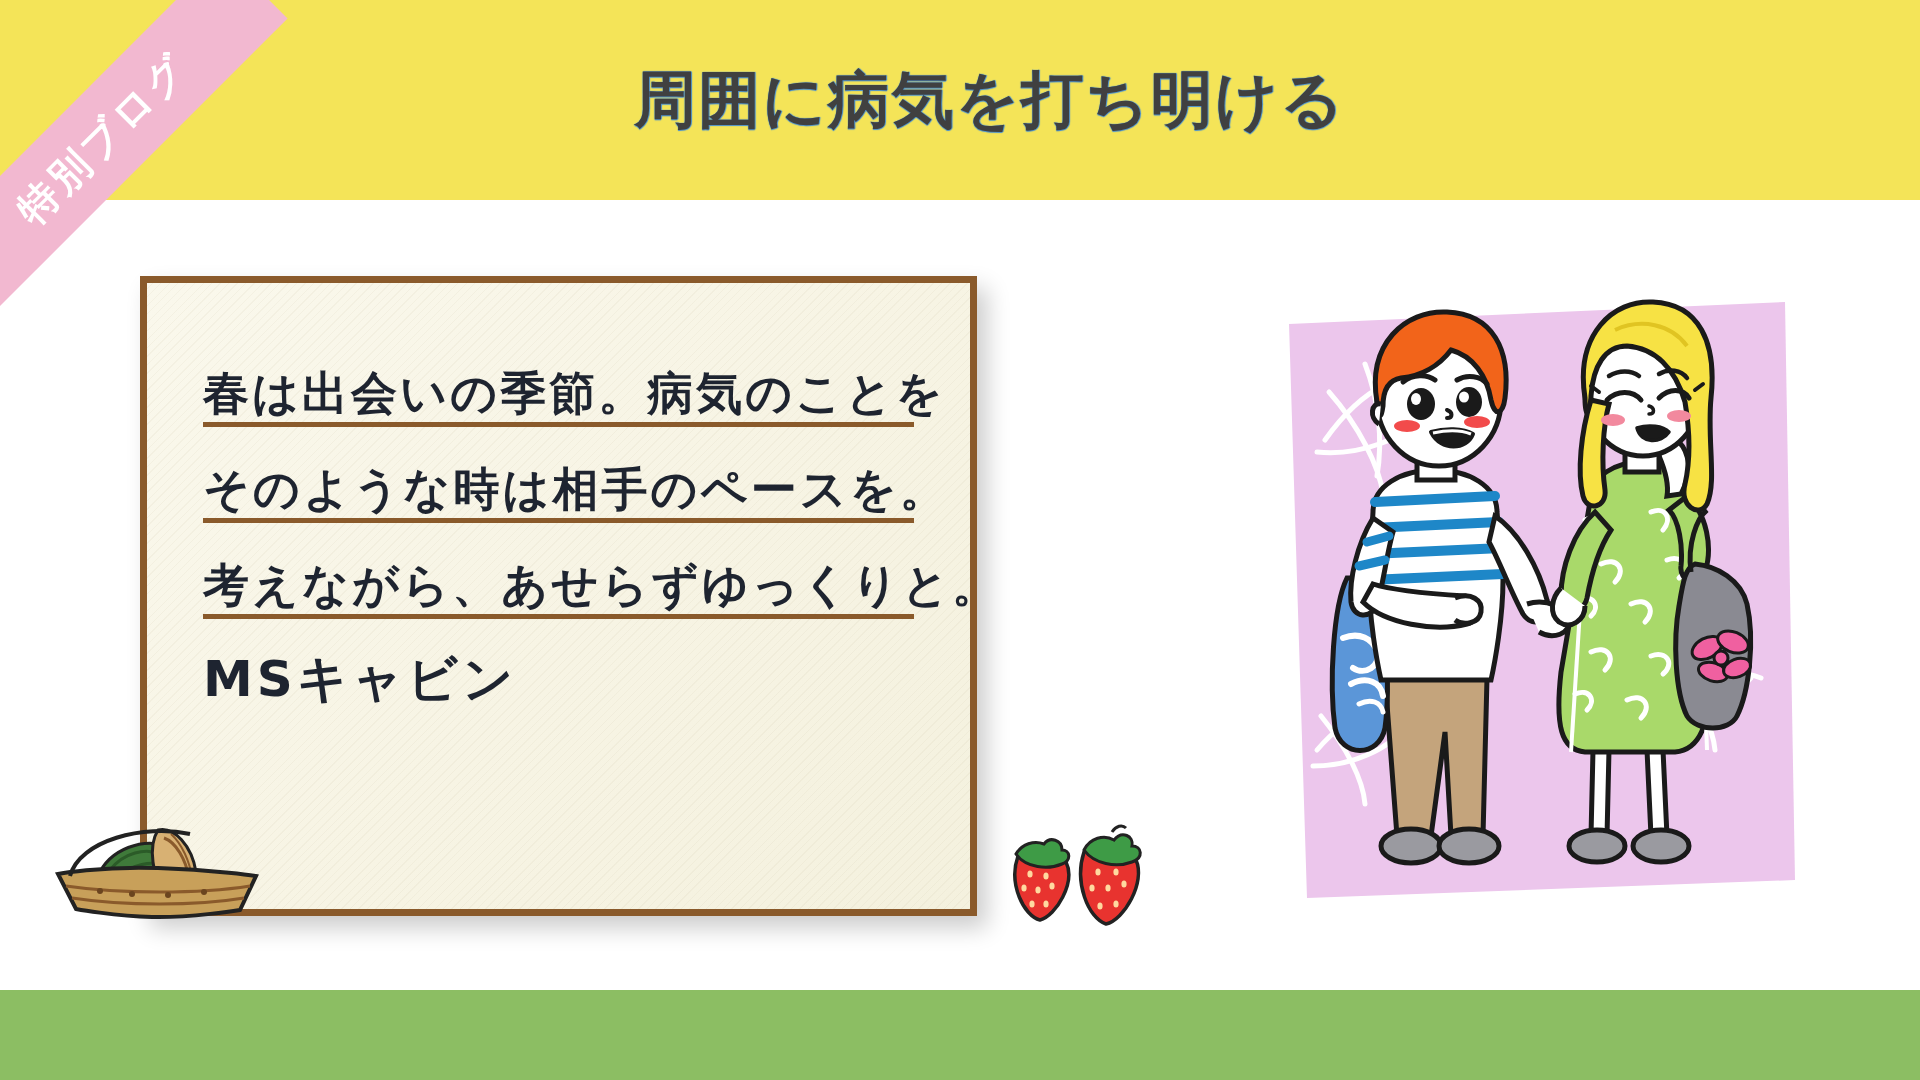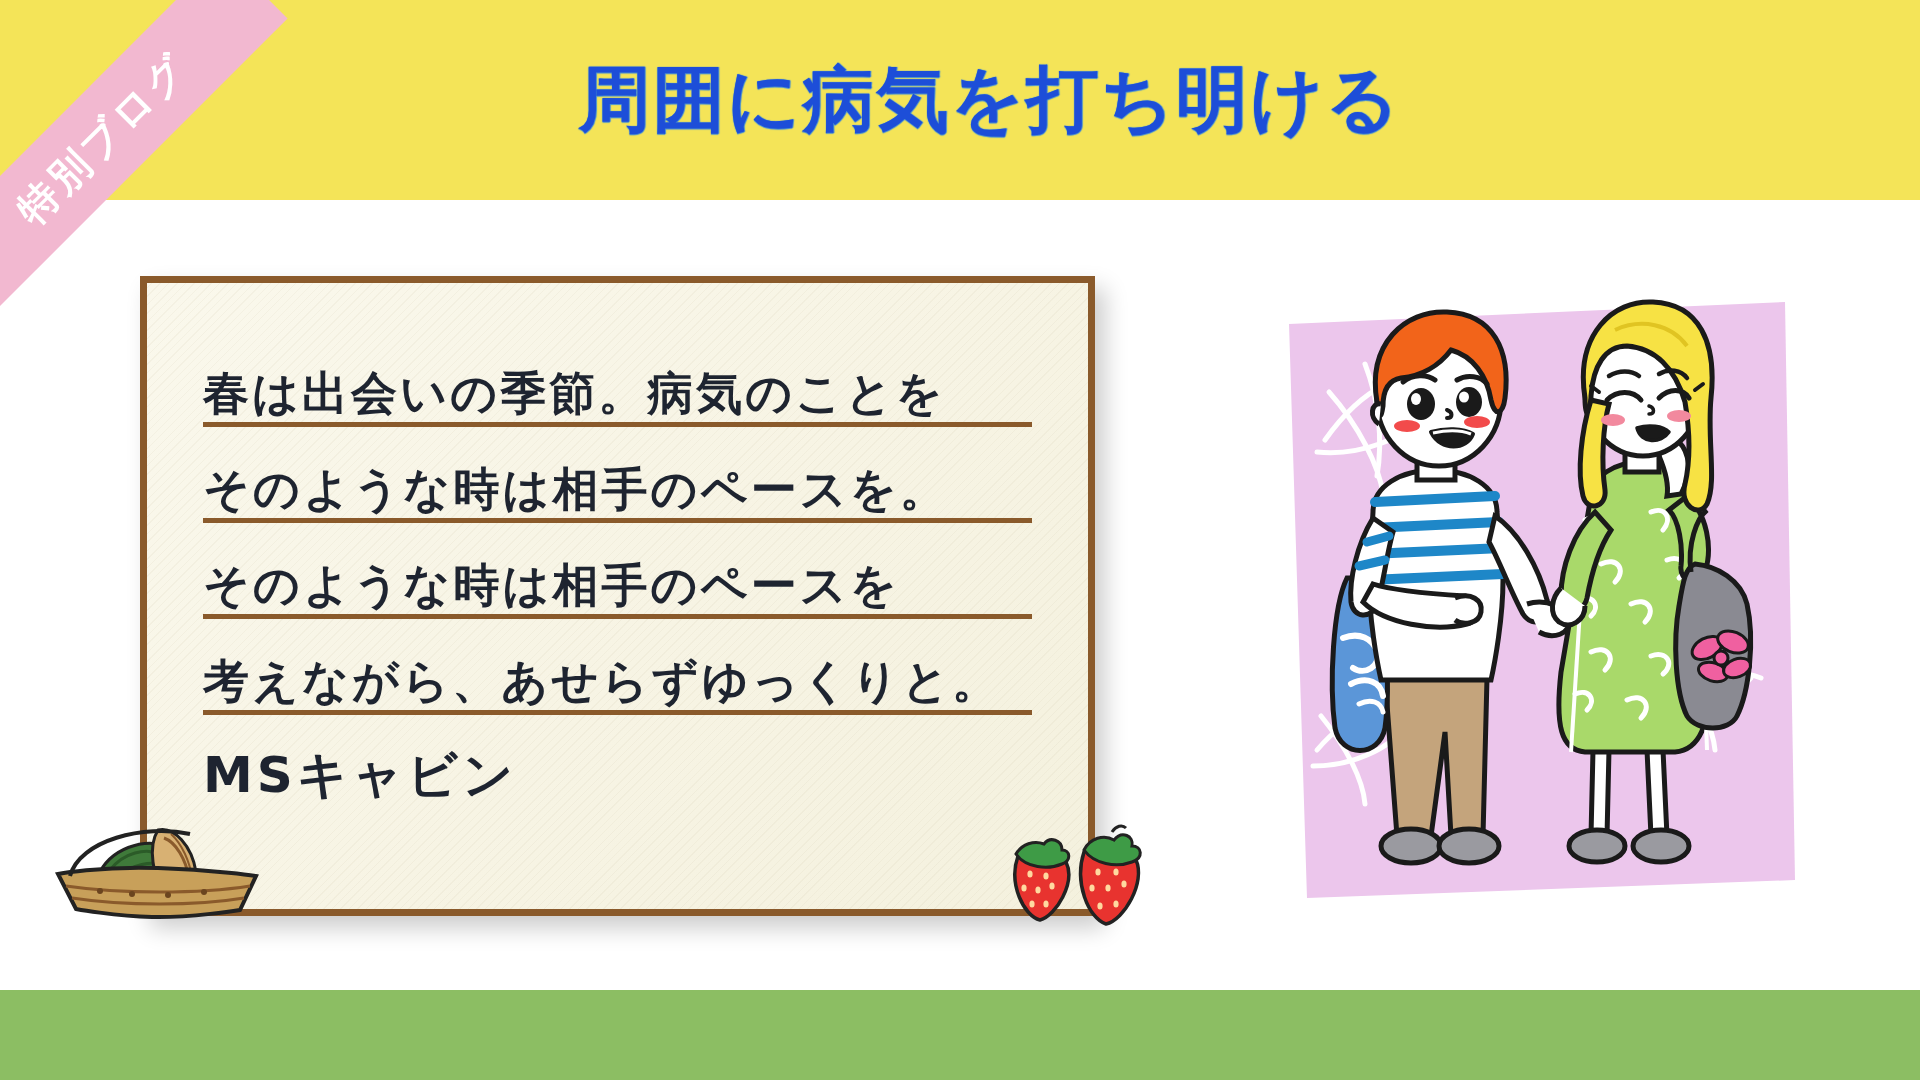--- a/index.html
+++ b/index.html
@@ -25,24 +25,24 @@
   }
   .header-title {
     position: absolute;
     left: 0; top: 0;
     width: 1920px; height: 200px;
     display: flex;
     align-items: center;
     justify-content: center;
     padding-left: 60px;
     font-family: "DejaVu Sans", sans-serif;
-    font-size: 72px;
+    font-size: 62px;
     font-weight: 700;
     letter-spacing: 2px;
-    color: #1d4ed8;
+    color: #404040;
     white-space: nowrap;
     text-shadow: 0 0 1px #4A90CF, 1px 0 1px #4A90CF, 0 1px 1px #4A90CF;
   }
 
   
   .ribbon-wrap {
     position: absolute;
     left: 0; top: 0;
     width: 340px; height: 340px;
     overflow: hidden;
@@ -65,21 +65,21 @@
     font-weight: 700;
     color: #ffffff;
     letter-spacing: 4px;
     white-space: nowrap;
   }
 
   
   .note-card {
     position: absolute;
     left: 140px; top: 276px;
-    width: 955px; height: 640px;
+    width: 837px; height: 640px;
     background:
       repeating-linear-gradient(
         -45deg,
         rgba(200,190,160,0.12) 0px,
         rgba(200,190,160,0.12) 1px,
         rgba(0,0,0,0) 1px,
         rgba(0,0,0,0) 6px
       ),
       linear-gradient(135deg, #FAF8EC 0%, #F7F4E4 55%, #F4F1DE 100%);
     border: 7px solid #8A5A2B;
@@ -166,23 +166,20 @@
     </div>
   </div>
 
   <div class="note-card">
     <div class="note-lines">
       <div class="note-line">
         <span>春は出会いの季節。病気のことを</span>
       </div>
       <div class="note-line">
         <span>そのような時は相手のペースを。</span>
-      </div>
-      <div class="note-line">
-        <span>そのような時は相手のペースを</span>
       </div>
       <div class="note-line">
         <span>考えながら、あせらずゆっくりと。</span>
       </div>
       <div class="note-sign">
         <span>MSキャビン</span>
       </div>
     </div>
   </div>
 

